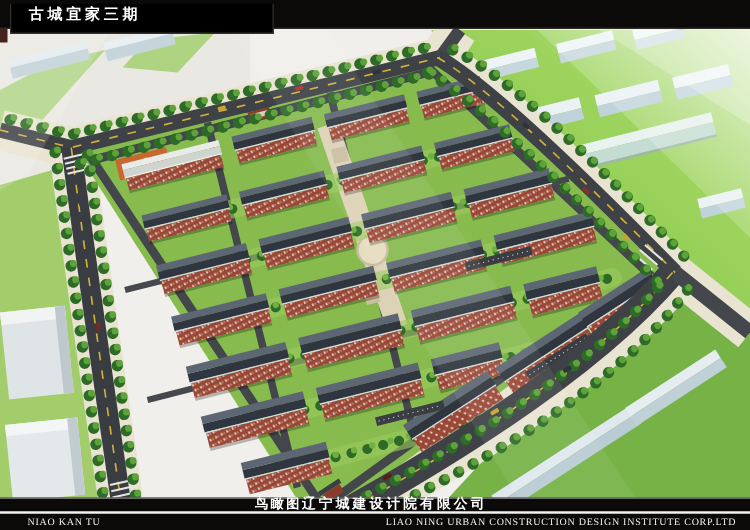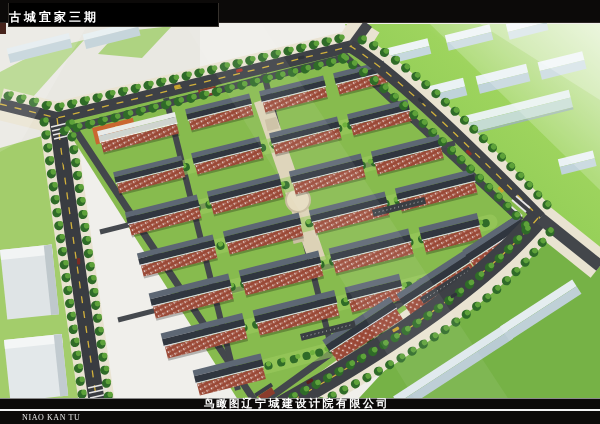--- a/index.html
+++ b/index.html
@@ -11,22 +11,22 @@
   svg.scene{position:absolute;left:0;top:0;width:600px;height:424px;display:block;}
   
   .top-band{
     position:absolute;left:0;top:0;width:600px;height:23px;
     background:var(--band-black,#16120f);
     border-bottom:1px solid #2a2522;box-sizing:border-box;z-index:5;
   }
   .title-box{
     position:absolute;left:8px;top:3px;width:211px;height:24px;
     background:#000;border:1px solid #35312c;border-top:none;
-    box-sizing:border-box;display:flex;align-items:flex-end;
-    z-index:6;
+    box-sizing:border-box;display:flex;align-items:flex-start;
+    padding-left:14px;z-index:6;
   }
   .title-box span{
     color:var(--title-text,#fff);font-size:12px;font-weight:bold;
     letter-spacing:3px;white-space:nowrap;
     font-family:"Liberation Serif","DejaVu Serif",serif;
   }
   
   .bottom-band{
     position:absolute;left:0;bottom:0;width:600px;height:26px;
     background:var(--band-black,#070707);
@@ -547,16 +547,17 @@
   </div>
 
   <div class="bottom-band">
     <div class="footer-row footer-row-cn">
       <span class="view-cn">鸟瞰图</span>
       <span class="company-cn">辽宁城建设计院有限公司</span>
     </div>
     <div class="footer-divider"></div>
     <div class="footer-row footer-row-en">
       <span class="view-en">NIAO KAN TU</span>
+      <span class="company-en">LIAO NING URBAN CONSTRUCTION DESIGN INSTITUTE CORP.LTD</span>
     </div>
   </div>
 
 </div>
 
 </body></html>

